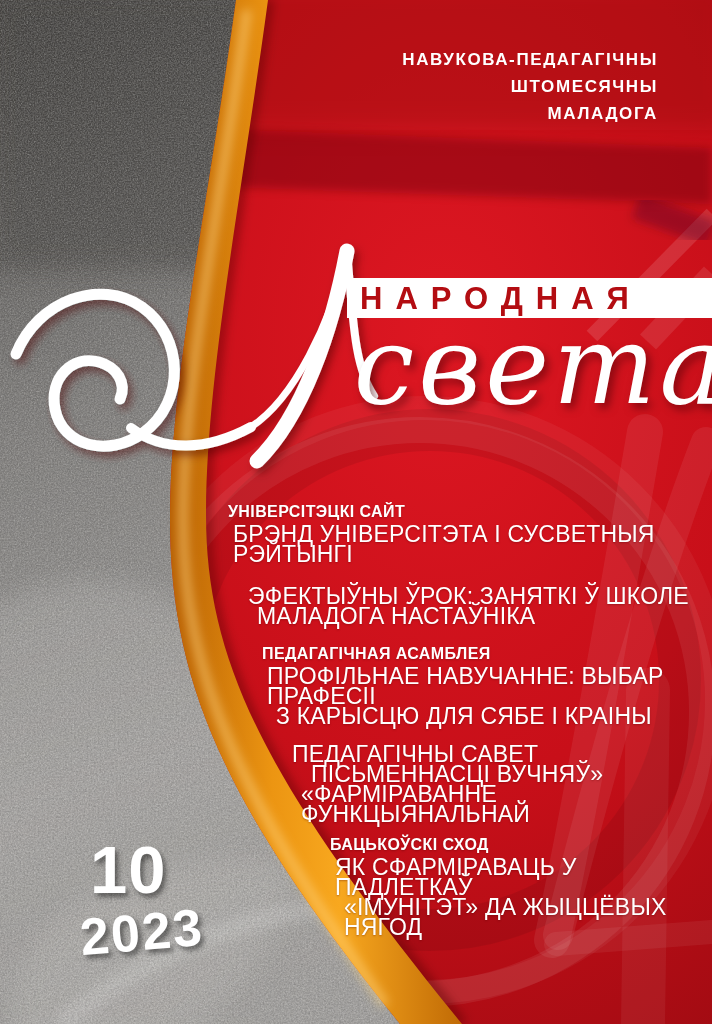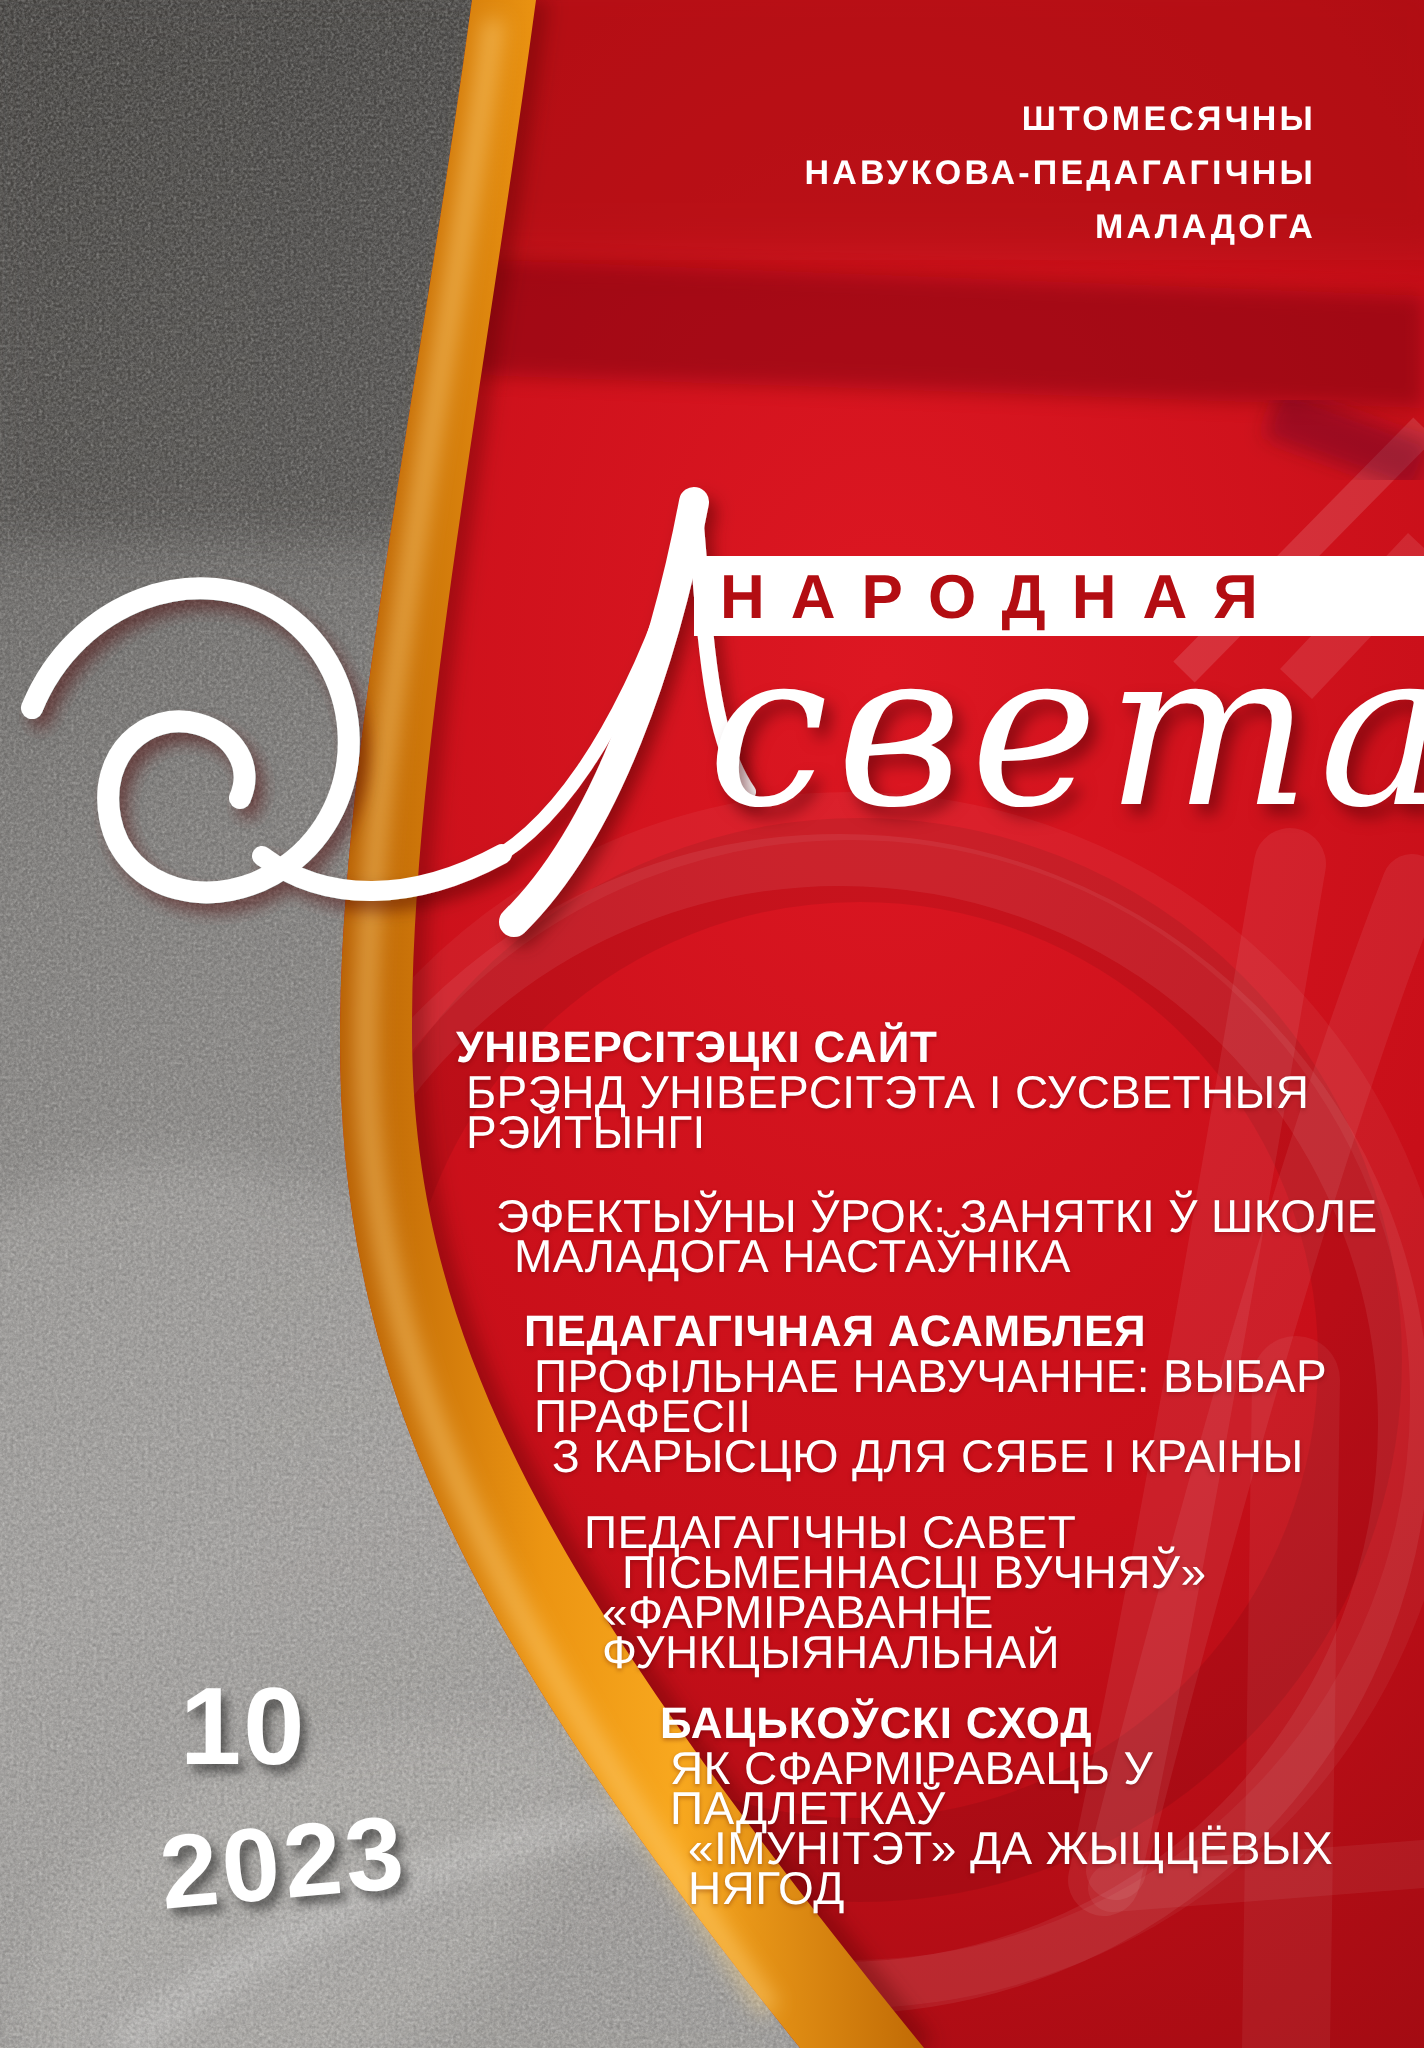--- a/index.html
+++ b/index.html
@@ -17,33 +17,33 @@
              font-size:31px;font-weight:bold;letter-spacing:13px;color:#b30d12;white-space:nowrap;}
   .mast-script{position:absolute;left:268px;top:312px;color:#ffffff;
                font-family:"DejaVu Serif",serif;font-style:italic;font-size:108px;line-height:1;
                letter-spacing:4px;white-space:nowrap;
                filter:drop-shadow(4px 5px 4px rgba(74,0,5,0.55));}
   .mast-script::first-letter{color:transparent;}
 
   
   .toc{position:absolute;left:0;top:498px;width:712px;color:#ffffff;}
   .toc-section{text-shadow:0 1px 2px rgba(80,0,5,0.35);}
-  .toc-heading{font-size:22px;font-weight:bold;letter-spacing:.4px;line-height:20px;margin:16px 0 2px 0;}
+  .toc-heading{font-size:16px;font-weight:bold;letter-spacing:.4px;line-height:20px;margin:4px 0 2px 0;}
   .toc-line{font-size:23px;letter-spacing:.2px;line-height:20px;}
   .s1{margin-left:228px;margin-bottom:22px;}
   .s2{margin-left:243px;margin-bottom:18px;}
   .s3{margin-left:262px;margin-bottom:18px;}
   .s4{margin-left:287px;margin-bottom:11px;}
   .s5{margin-left:330px;}
   .ln0{padding-left:5px;}
   .ln1{padding-left:14px;}
   .ln2{padding-left:24px;}
 
   
-  .issue-number{position:absolute;left:90px;top:836px;color:#fff;font-weight:bold;font-size:55px;
+  .issue-number{position:absolute;left:90px;top:836px;color:#fff;font-weight:bold;font-size:67px;
                 line-height:1;letter-spacing:1px;text-shadow:3px 4px 5px rgba(0,0,0,0.45);}
   .issue-year{position:absolute;left:80px;top:906px;color:#fff;font-weight:bold;font-size:52px;
               line-height:1;letter-spacing:2px;transform:rotate(-5deg);
               text-shadow:3px 4px 5px rgba(0,0,0,0.45);}
 </style>
 </head>
 <body>
 
 <div class="page">
 
@@ -132,22 +132,22 @@
     <g filter="url(#flShadow)" stroke="#ffffff" fill="none" stroke-linecap="round" stroke-linejoin="round">
       <path d="M16,354 C38,300 100,278 142,307 C184,337 186,402 143,433 C108,458 62,446 55,409 C49,377 73,355 99,362 C117,367 127,383 120,399" stroke-width="11"></path>
       <path d="M131,428 C163,452 207,451 251,427" stroke-width="10"></path>
       <path d="M251,427 C295,398 330,323 347,255" stroke-width="7"></path>
       <path d="M347,251 C332,330 303,416 257,461" stroke-width="15"></path>
       <path d="M347,251 C353,318 354,367 374,396" stroke-width="8"></path>
     </g>
   </svg>
 
   <div class="tagline">
+    <div>НАВУКОВА-ПЕДАГАГІЧНЫ</div>
     <div>ШТОМЕСЯЧНЫ</div>
-    <div>НАВУКОВА-ПЕДАГАГІЧНЫ</div>
     <div>МАЛАДОГА</div>
   </div>
 
   <div class="mast-box">
     <div class="mast-caps">НАРОДНАЯ</div>
   </div>
   <div class="mast-script">Асвета</div>
 
   <div class="toc">
 

